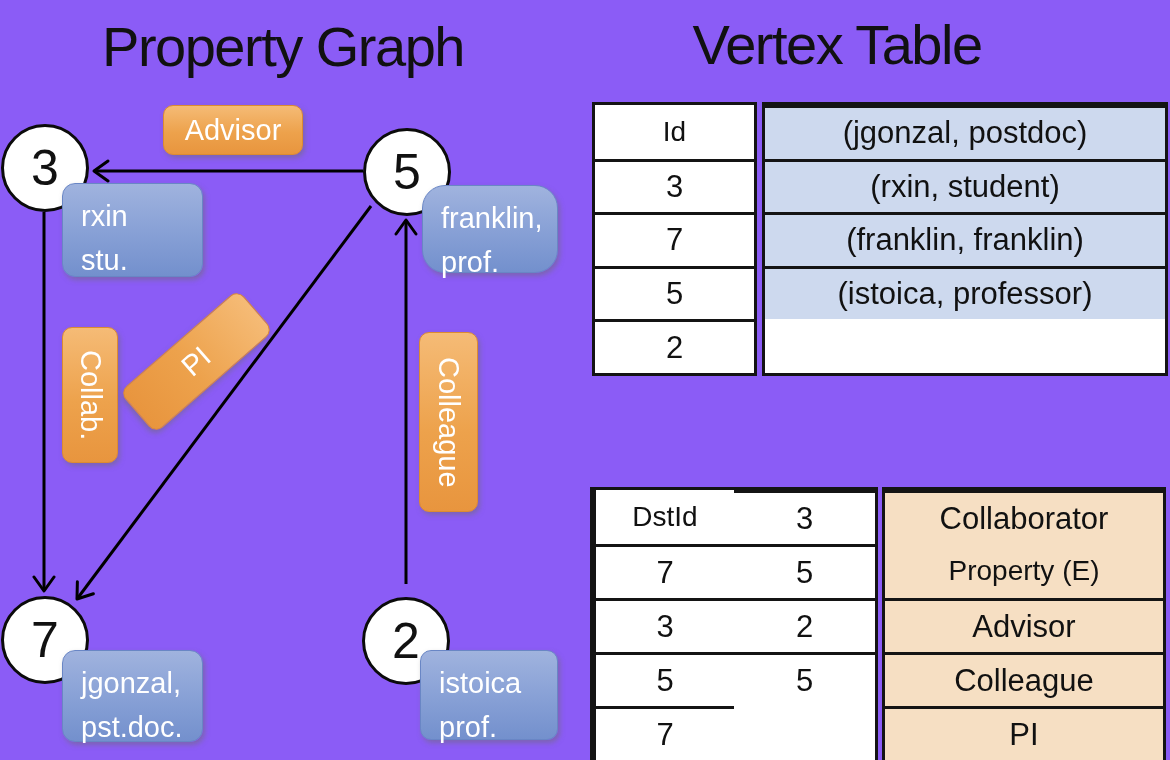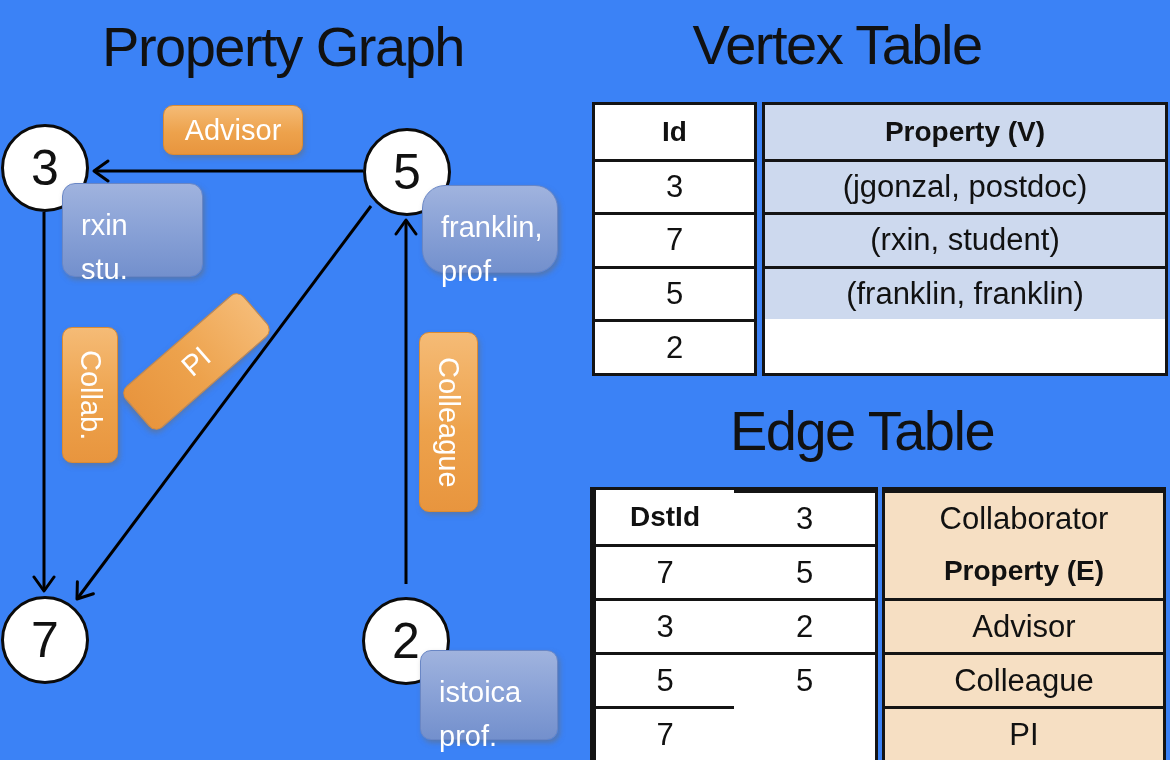--- a/index.html
+++ b/index.html
@@ -1,17 +1,17 @@
 <!DOCTYPE html>
 <html style="--vertex_fill: #cdd9ee; --edge_fill: #f6dfc3; --blue_top: #a0b3de; --blue_bottom: #7390cd; --orange_top: #f5bb76; --orange_bottom: #e8953e; --box_text: #ffffff; --stroke: #000000;"><head>
 <meta charset="utf-8">
 <style>
   html,body { margin:0; padding:0; background:#fff; }
   .canvas {
-    position:relative; width:1170px; height:760px; background:#3b82f6;
+    position:relative; width:1170px; height:760px; background:#8b5cf6;
     overflow:hidden; font-family:"Liberation Sans", sans-serif; color:#141414;
   }
   .title {
     position:absolute; text-align:center; font-size:56px; letter-spacing:-1.5px;
     color:#111; white-space:nowrap;
   }
   .pg-title { left:8px;   top:14px;  width:550px; }
   .vt-title { left:562px; top:12px;  width:550px; }
   .et-title { left:587px; top:398px; width:550px; }
 
@@ -27,21 +27,21 @@
   .n5 { left:363px; top:128px; }
   .n7 { left:1px;   top:596px; }
   .n2 { left:362px; top:597px; }
 
   .vbox {
     position:absolute; box-sizing:border-box; z-index:3;
     background:linear-gradient(180deg, var(--blue_top,#a0b3de) 0%, #8ba3d7 45%, var(--blue_bottom,#7390cd) 100%);
     border:1px solid #6986c5; border-radius:13px;
     box-shadow:2px 3px 5px rgba(110,110,110,.5);
     color:var(--box_text,#fff); font-size:29px; line-height:1.5;
-    padding:20px 0 0 18px;
+    padding:11px 0 0 18px;
   }
   .b3 { left:62px;  top:183px; width:141px; height:94px; }
   .b5 { left:422px; top:185px; width:136px; height:88px;border-radius:23px; }
   .b7 { left:62px;  top:650px; width:141px; height:92px; }
   .b2 { left:420px; top:650px; width:138px; height:90px;border-radius:11px; }
 
   .obox {
     position:absolute; box-sizing:border-box; z-index:2;
     background:linear-gradient(180deg, var(--orange_top,#f5bb76) 0%, #eda24c 55%, var(--orange_bottom,#e8953e) 100%);
     border:1px solid #dc8b31; border-radius:10px;
@@ -67,21 +67,21 @@
   .etable-left { left:590px; top:487px; width:288px; height:276px; grid-template-columns:1fr 1fr; grid-auto-flow:row; }
   .etable-prop { left:882px; top:487px; width:284px; height:276px; }
 
   .tc {
     display:flex; align-items:center; justify-content:center;
     font-size:31px; color:#111; border-top:3px solid #141414; overflow:hidden;
     white-space:nowrap;
   }
   .tc.fr  { border-top:none; }
   .tc.cr  { border-left:3px solid #141414;text-align:center; }
-  .tc.hdr { font-weight:bold; font-size:28px; }
+  .tc.hdr { font-weight:normal; font-size:28px; }
   .bfill  { background:var(--vertex_fill,#cdd9ee); }
   .pfill  { background:var(--edge_fill,#f6dfc3); }
 </style>
 </head>
 <body>
 
 <div class="canvas">
 
   <svg class="edges" width="585" height="760" viewBox="0 0 585 760">
     <defs>
@@ -90,21 +90,20 @@
       </marker>
     </defs>
     <line x1="363" y1="171" x2="94" y2="171" stroke="#000" stroke-width="3" marker-end="url(#ah)"></line>
     <line x1="44" y1="212" x2="44" y2="591" stroke="#000" stroke-width="3" marker-end="url(#ah)"></line>
     <line x1="371" y1="206" x2="77" y2="599" stroke="#000" stroke-width="3" marker-end="url(#ah)"></line>
     <line x1="406" y1="584" x2="406" y2="220" stroke="#000" stroke-width="3" marker-end="url(#ah)"></line>
   </svg>
 
   <div class="title pg-title">Property Graph</div>
   <div class="title vt-title">Vertex Table</div>
-  <div class="title et-title">Edge Table</div>
 
   <div class="node n3">
     <span>3</span>
   </div>
   <div class="node n5">
     <span>5</span>
   </div>
   <div class="node n7">
     <span>7</span>
   </div>
@@ -112,20 +111,24 @@
     <span>2</span>
   </div>
 
   <div class="vbox b3">
     <div>rxin</div>
     <div>stu.</div>
   </div>
   <div class="vbox b5">
     <div>franklin,</div>
     <div>prof.</div>
+  </div>
+  <div class="vbox b7">
+    <div>jgonzal,</div>
+    <div>pst.doc.</div>
   </div>
   <div class="vbox b2">
     <div>istoica</div>
     <div>prof.</div>
   </div>
 
   <div class="obox o-advisor">
     <span>Advisor</span>
   </div>
   <div class="obox o-collab">
@@ -139,24 +142,24 @@
   </div>
 
   <div class="tbox vtable-id">
     <div class="tc hdr fr">Id</div>
     <div class="tc">3</div>
     <div class="tc">7</div>
     <div class="tc">5</div>
     <div class="tc">2</div>
   </div>
   <div class="tbox vtable-prop">
-    <div class="tc hdr fr bfill">Property (V)</div>
     <div class="tc bfill">(jgonzal, postdoc)</div>
     <div class="tc bfill">(rxin, student)</div>
     <div class="tc bfill">(franklin, franklin)</div>
+    <div class="tc bfill">(istoica, professor)</div>
   </div>
 
   <div class="tbox etable-left">
     <div class="tc hdr fr cr">DstId</div>
     <div class="tc">3</div>
     <div class="tc cr">7</div>
     <div class="tc">5</div>
     <div class="tc cr">3</div>
     <div class="tc">2</div>
     <div class="tc cr">5</div>

